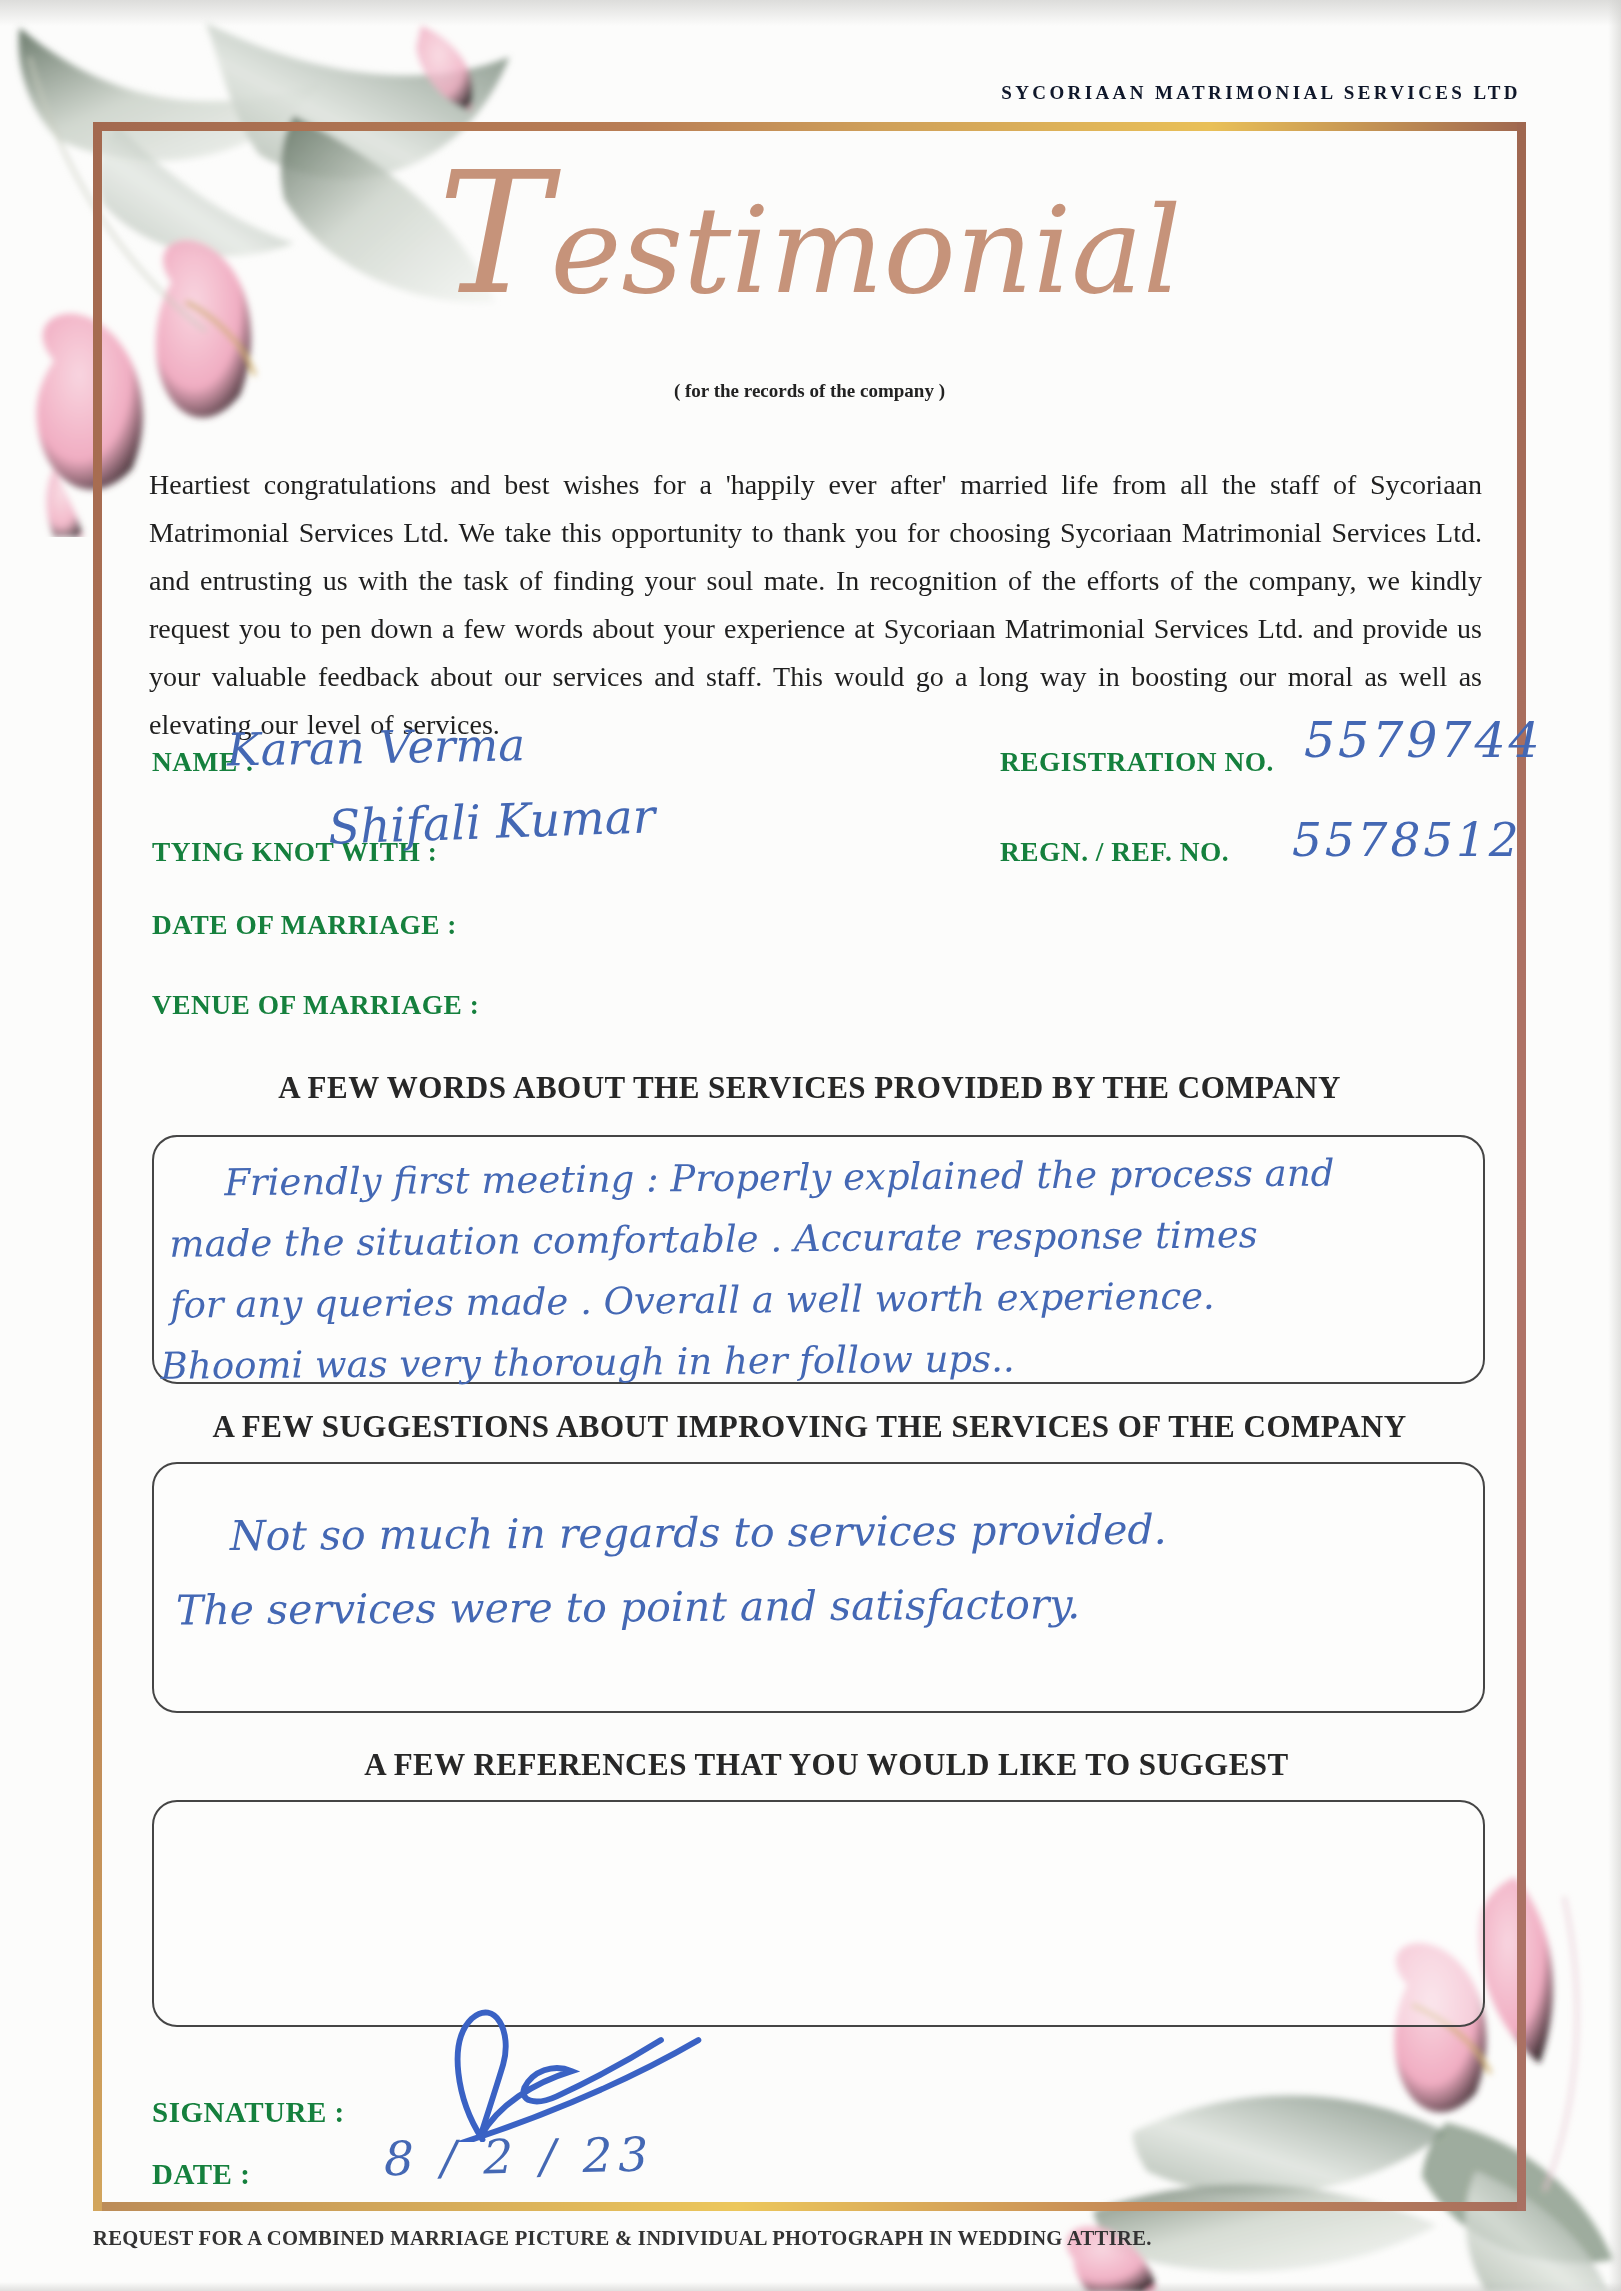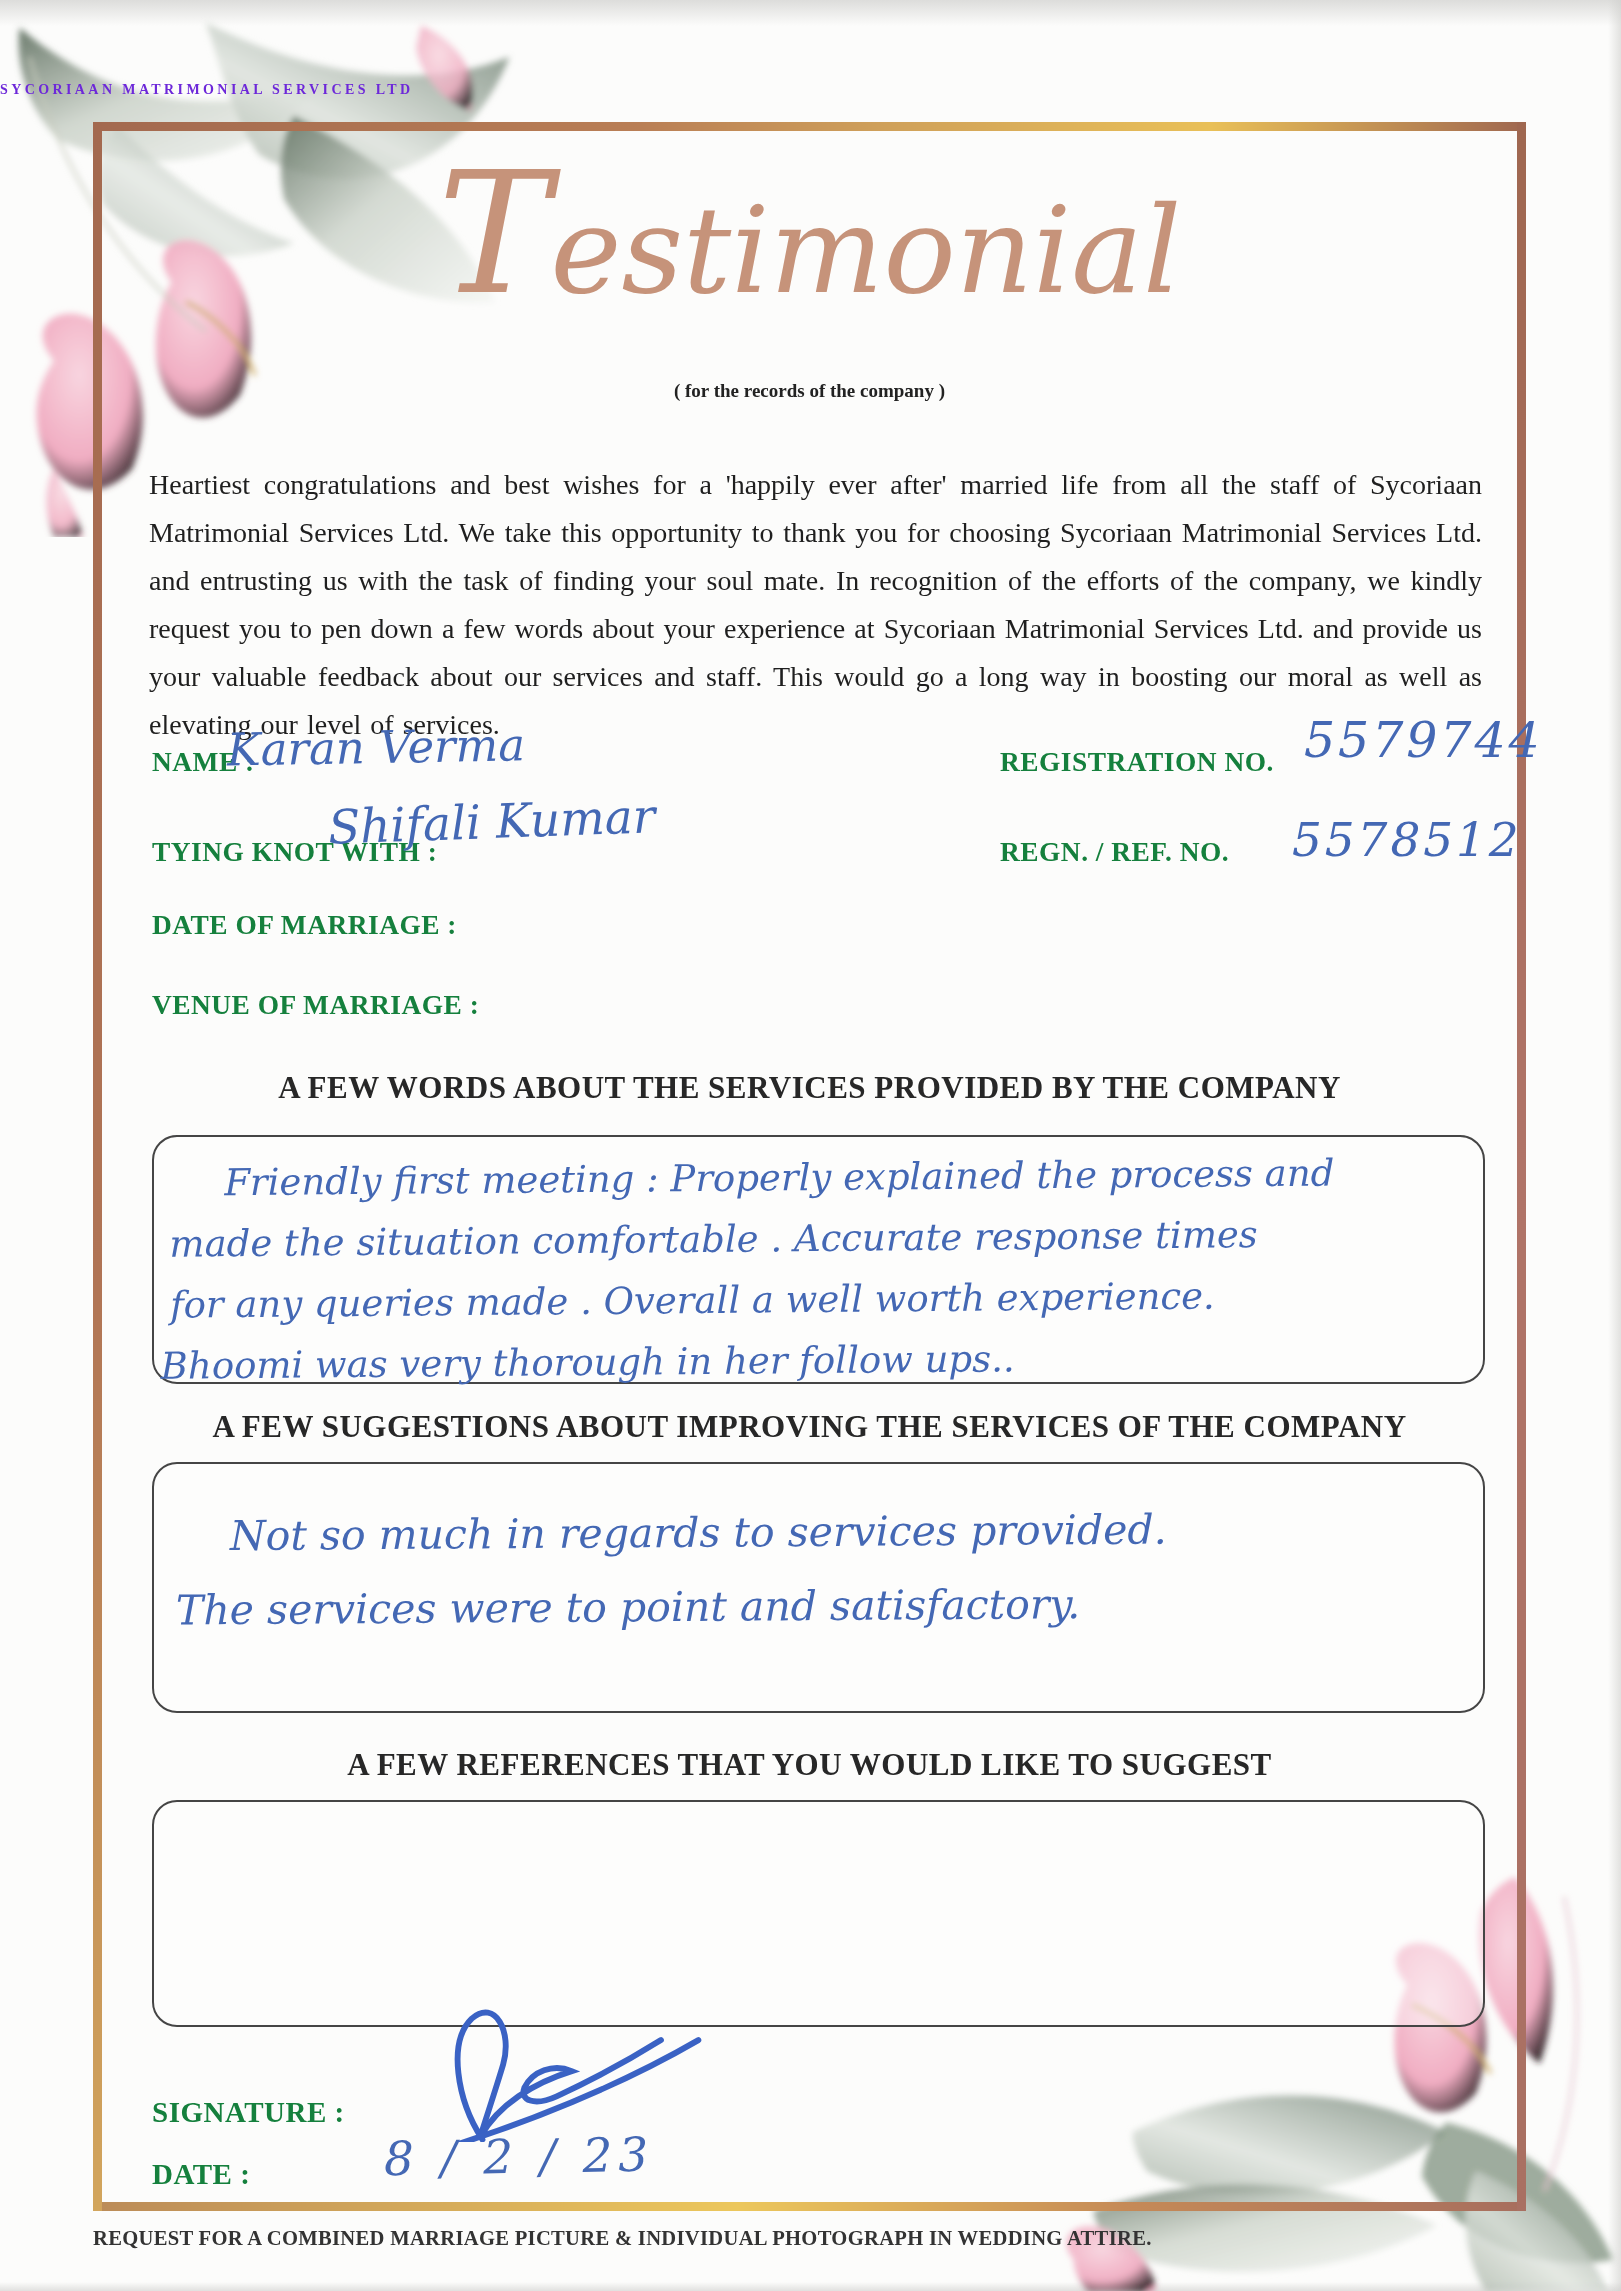--- a/index.html
+++ b/index.html
@@ -7,22 +7,22 @@
     position:relative;width:1621px;height:2292px;overflow:hidden;
     background:#fcfcfb;font-family:"Liberation Serif",serif;color:#262626;
   }
   .scan-band-top{position:absolute;left:0;top:0;width:100%;height:25.5px;
     background:linear-gradient(180deg,#d2d2d0,rgba(255,255,255,0));opacity:.75;}
   .scan-band-right{position:absolute;right:0;top:0;width:12.7px;height:100%;
     background:linear-gradient(90deg,rgba(0,0,0,0),#cfcfcc);opacity:.6;}
   .scan-band-bottom{position:absolute;left:0;bottom:0;width:100%;height:9.8px;
     background:linear-gradient(0deg,#c9c9c7,rgba(255,255,255,0));opacity:.6;}
 
-  .company-header{position:absolute;top:82px;left:0;width:1521px;text-align:left;
-    font-size:14px;letter-spacing:3.4px;color:#6d28d9;font-weight:600;}
+  .company-header{position:absolute;top:82px;left:0;width:1521px;text-align:right;
+    font-size:19px;letter-spacing:3.4px;color:#0f172a;font-weight:600;}
 
   
   .frame{position:absolute;left:93px;top:122px;width:1433px;height:2089px;pointer-events:none;}
   .frame .e{position:absolute;}
   .e-top{left:0;top:0;width:100%;height:8.8px;
     background:linear-gradient(90deg,#a3694f,#b97e55 38%,#cfa05a 55%,#e9c058 78%,#9f6750);}
   .e-bottom{left:0;bottom:0;width:100%;height:8.8px;
     background:linear-gradient(90deg,#bb8b58,#ecc75c 45%,#c58a57 72%,#a76e5e);}
   .e-left{left:0;top:0;width:8.8px;height:100%;
     background:linear-gradient(180deg,#a3694f,#b07455 55%,#d2a55c);}
@@ -166,21 +166,21 @@
   </div>
 
   <div class="section-heading" style="top:1409px;">A FEW SUGGESTIONS ABOUT IMPROVING THE SERVICES OF THE COMPANY</div>
   <div class="fbox box-suggest">
     <div class="hw hw-wrap">
       <div class="hw-line s-ind1">Not so much in regards to services provided.</div>
       <div class="hw-line s-ind2">The services were to point and satisfactory.</div>
     </div>
   </div>
 
-  <div class="section-heading" style="top:1747px;">A FEW REFERENCES THAT YOU WOULD LIKE TO SUGGEST</div>
+  <div class="section-heading" style="top:1747px;padding-left:17px;">A FEW REFERENCES THAT YOU WOULD LIKE TO SUGGEST</div>
   <div class="fbox box-refs"></div>
 
   <div class="lbl sig-label">SIGNATURE :</div>
   <svg class="sig-svg" width="323" height="147" viewBox="0 0 330 150">
     <g fill="none" stroke="#3a62c4" stroke-width="6" stroke-linecap="round" transform="rotate(-6 165 75)">
       <path d="M70,138 C48,95 45,35 72,14 C98,-4 112,32 99,64 C89,88 78,112 68,135"></path>
       <path d="M68,135 C90,104 128,86 168,78 C150,68 128,74 118,90 C112,102 126,110 150,102 C185,90 225,74 262,56"></path>
       <path d="M45,140 C120,124 215,98 300,60"></path>
     </g>
   </svg>

